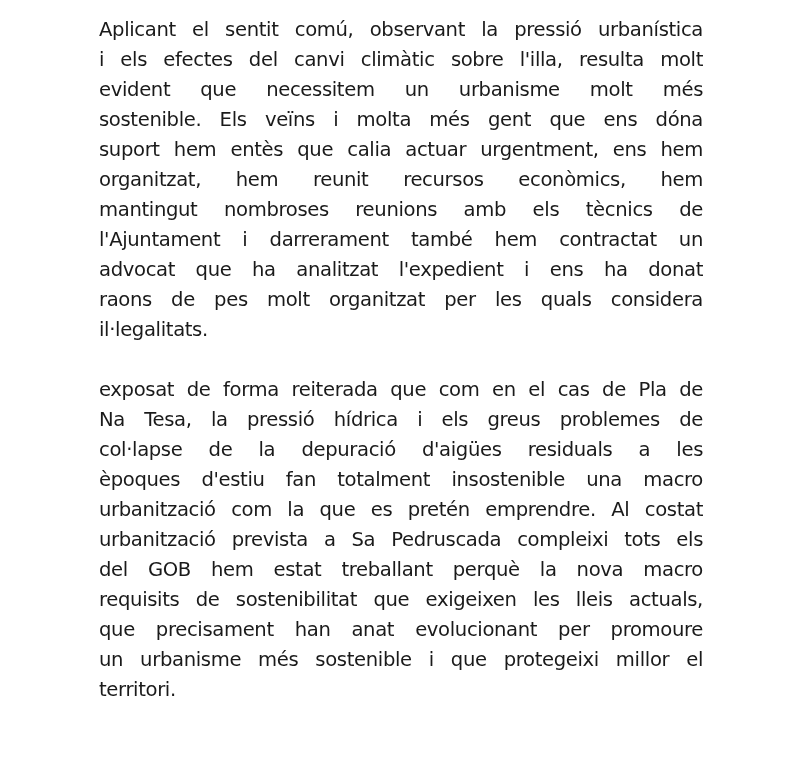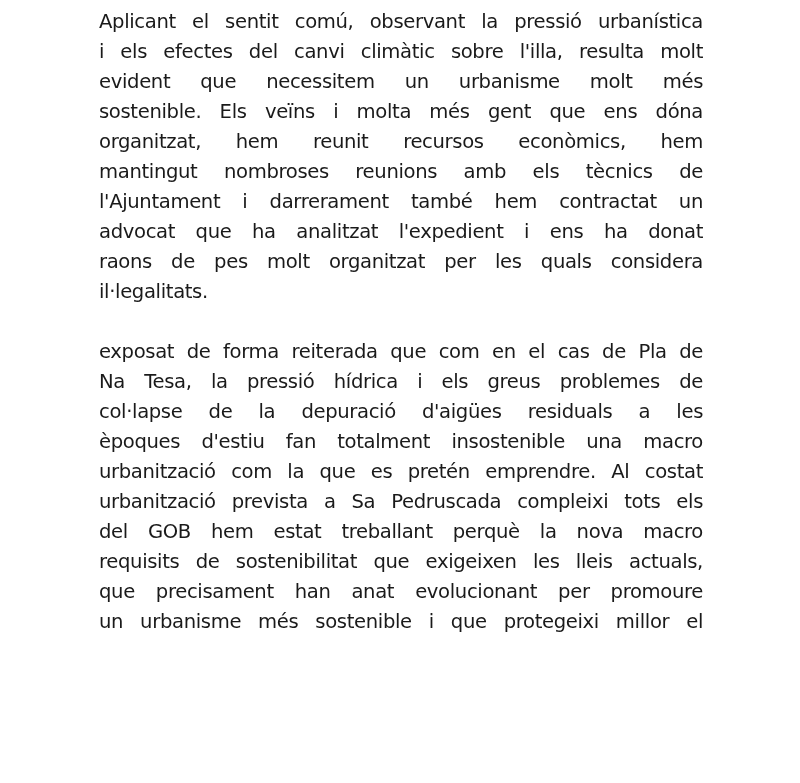--- a/index.html
+++ b/index.html
@@ -18,21 +18,21 @@
       left: 99px;
       top: 7px;
       width: 604px;
       color: #1a1a1a;
       font-family: "DejaVu Sans", sans-serif;
       font-size: 19.6px;
       letter-spacing: -0.35px;
       word-spacing: -0.5px;
     }
     .para {
-      margin: 0 0 30px 0;
+      margin: 8px 0 30px 0;
     }
     .line {
       display: block;
       height: 30px;
       line-height: 30px;
       white-space: nowrap;
       text-align: justify;
       text-align-last: justify;
       overflow: visible;
     }
@@ -43,32 +43,34 @@
   </style>
 </head>
 <body>
 
 <div class="article">
   <p class="para">
     <span class="line">Aplicant el sentit comú, observant la pressió urbanística</span>
     <span class="line">i els efectes del canvi climàtic sobre l'illa, resulta molt</span>
     <span class="line">evident que necessitem un urbanisme molt més</span>
     <span class="line">sostenible. Els veïns i molta més gent que ens dóna</span>
+    <span class="line">suport hem entès que calia actuar urgentment, ens hem</span>
     <span class="line">organitzat, hem reunit recursos econòmics, hem</span>
     <span class="line">mantingut nombroses reunions amb els tècnics de</span>
     <span class="line">l'Ajuntament i darrerament també hem contractat un</span>
     <span class="line">advocat que ha analitzat l'expedient i ens ha donat</span>
     <span class="line">raons de pes molt organitzat per les quals considera</span>
     <span class="line last">il·legalitats.</span>
   </p>
   <p class="para">
     <span class="line">exposat de forma reiterada que com en el cas de Pla de</span>
     <span class="line">Na Tesa, la pressió hídrica i els greus problemes de</span>
     <span class="line">col·lapse de la depuració d'aigües residuals a les</span>
     <span class="line">èpoques d'estiu fan totalment insostenible una macro</span>
     <span class="line">urbanització com la que es pretén emprendre. Al costat</span>
     <span class="line">urbanització prevista a Sa Pedruscada compleixi tots els</span>
     <span class="line">del GOB hem estat treballant perquè la nova macro</span>
     <span class="line">requisits de sostenibilitat que exigeixen les lleis actuals,</span>
     <span class="line">que precisament han anat evolucionant per promoure</span>
     <span class="line">un urbanisme més sostenible i que protegeixi millor el</span>
+    <span class="line last">territori.</span>
   </p>
 </div>
 
 </body></html>

